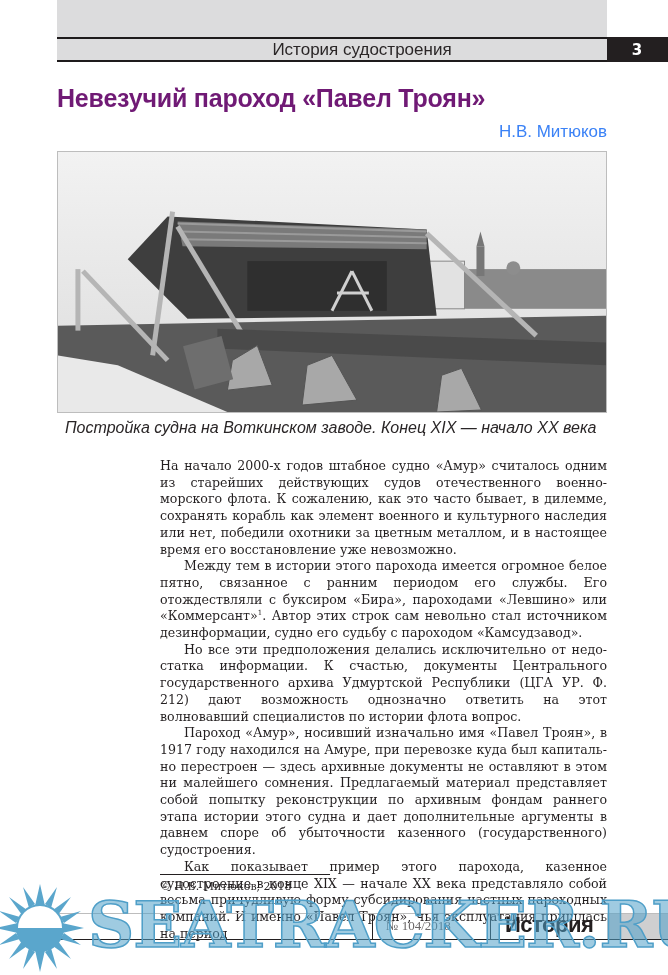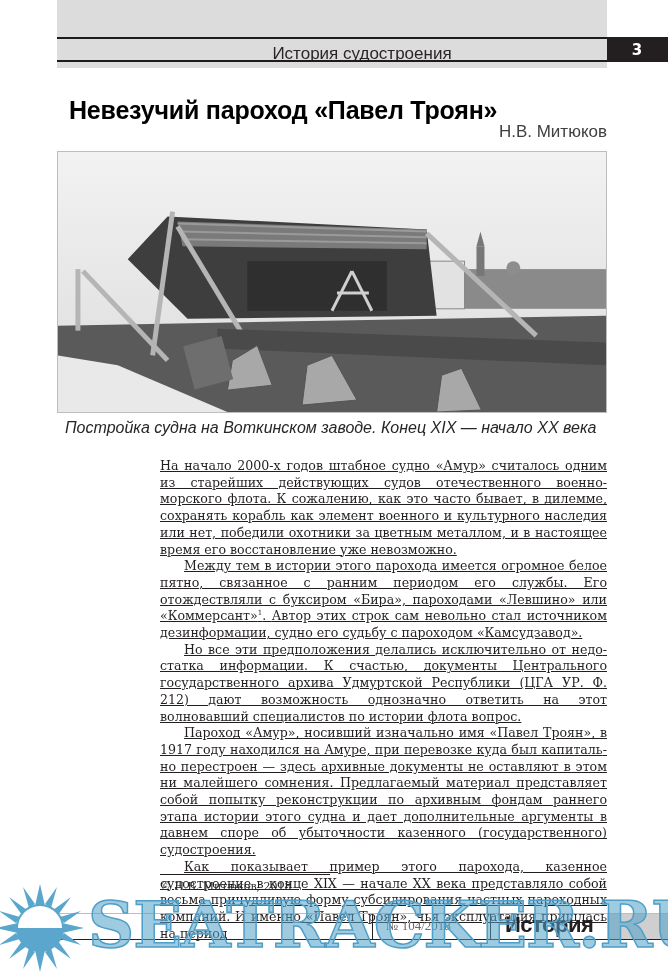--- a/index.html
+++ b/index.html
@@ -3,43 +3,43 @@
 <meta charset="utf-8">
 <style>
   html, body { margin: 0; padding: 0; }
   body {
     width: 668px; height: 975px; position: relative; overflow: hidden;
     background: #ffffff; color: #231f20;
     font-family: "DejaVu Serif", serif;
   }
   .hdr-gray { position: absolute; left: 57px; top: 0; width: 550px; height: 37px; background: #dcdcdd; }
   .hdr-line-top { position: absolute; left: 57px; top: 37px; width: 550px; height: 2px; background: #1e1b1c; }
-  .hdr-band { position: absolute; left: 57px; top: 39px; width: 550px; height: 29px; background: #dcdcdd;
+  .hdr-band { position: absolute; left: 57px; top: 39px; width: 550px; height: 22px; background: #dcdcdd;
     display: flex; align-items: center; justify-content: center; }
   .hdr-band span { font-family: "Liberation Sans", sans-serif; font-size: 17px; color: #2a2627; padding-left: 60px; }
   .hdr-line-bot { position: absolute; left: 57px; top: 60px; width: 550px; height: 2px; background: #1e1b1c; }
   .page-box { position: absolute; left: 607px; top: 37px; width: 61px; height: 25px; background: #231f20;
     display: flex; align-items: center; justify-content: center; }
   .page-box span { color: #fff; font-family: "DejaVu Sans", sans-serif; font-weight: bold; font-size: 15px; letter-spacing: 1px; }
 
-  .title { position: absolute; left: 57px; top: 84px; margin: 12px; font-family: "Liberation Sans", sans-serif;
-    font-weight: bold; font-size: 25px; color: #000000; letter-spacing: -0.2px; }
+  .title { position: absolute; left: 57px; top: 84px; margin: 0; font-family: "Liberation Sans", sans-serif;
+    font-weight: bold; font-size: 25px; color: #701a75; letter-spacing: -0.2px; }
   .author { position: absolute; right: 61px; top: 122px; font-family: "Liberation Sans", sans-serif;
-    font-size: 17px; color: #404040; }
+    font-size: 17px; color: #3b82f6; }
 
   .photo { position: absolute; left: 57px; top: 151px; width: 550px; height: 262px; border: 1px solid #bdbdbd;
     box-sizing: border-box; overflow: hidden; background: #ededed; }
   .photo svg { display: block; width: 100%; height: 100%; }
 
   .caption { position: absolute; left: 65px; top: 419px; font-family: Liberation Sans, sans-serif; font-style: italic;
     font-size: 16px; color: #2a2627; }
 
   .body-text { position: absolute; left: 160px; top: 458px; width: 447px; font-size: 12.6px; line-height: 16.7px;
     color: #231f20; text-align: justify; }
-  .body-text p { margin: 0; text-indent: 24px; hyphens: manual; text-decoration: underline; }
+  .body-text p { margin: 0; text-indent: 24px; hyphens: manual; }
   .body-text p.first { text-indent: 0; }
   sup { font-size: 7px; line-height: 0; }
 
   .fn-rule { position: absolute; left: 160px; top: 874px; width: 170px; height: 1px; background: #231f20; }
   .copyright { position: absolute; left: 160px; top: 880px; font-size: 11px; color: #2a2627; }
 
   .ft-gray-line { position: absolute; left: 57px; top: 913px; width: 611px; height: 1px; background: #bdbdbd; }
   .ft-black-line { position: absolute; left: 57px; top: 939px; width: 611px; height: 1px; background: #231f20; }
   .ft-div1 { position: absolute; left: 372px; top: 914px; width: 1px; height: 25px; background: #231f20; }
   .ft-div2 { position: absolute; left: 490px; top: 914px; width: 1px; height: 25px; background: #231f20; }

